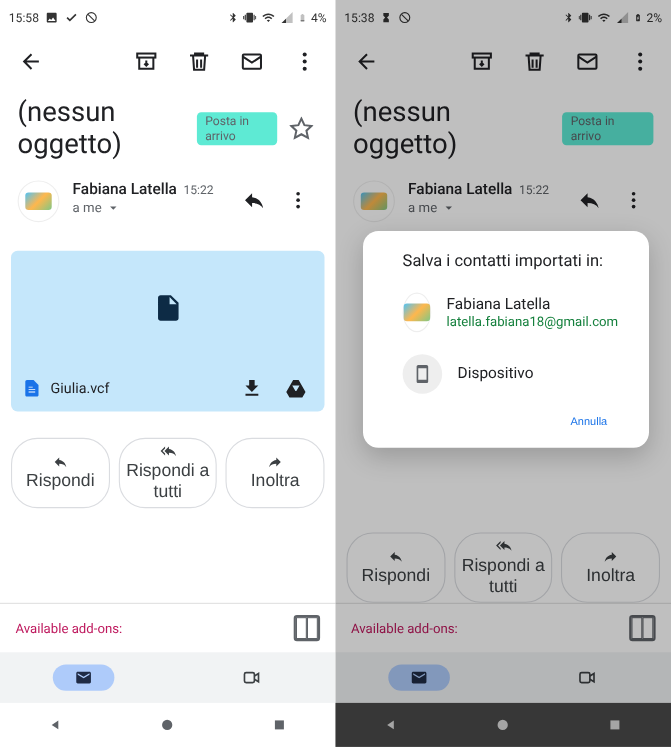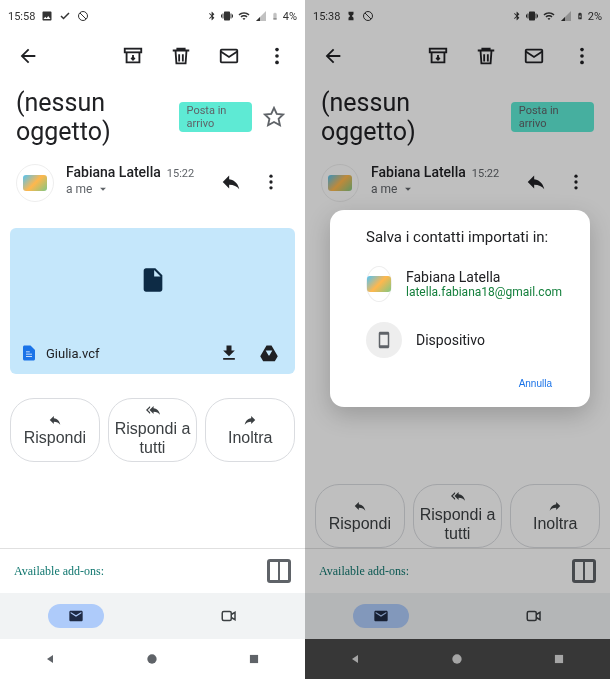--- a/index.html
+++ b/index.html
@@ -36,21 +36,21 @@
   .attachment { margin: 16px 10px 0; background: #c5e7fb; border-radius: 6px; height: 146px; position: relative; display: flex; flex-direction: column; }
   .att-body { flex: 1; display: flex; align-items: center; justify-content: center; }
   .att-footer { height: 42px; display: flex; align-items: center; padding: 0 10px; gap: 8px; }
   .att-fname { font-size: 13px; color: #202124; flex: 1; }
   .att-icon-btn { width: 32px; height: 32px; display: flex; align-items: center; justify-content: center; border: none; background: none; }
   
   .reply-row { display: flex; gap: 8px; padding: 24px 10px 0; }
   .reply-btn { flex: 1; border: 1px solid #dadce0; background: #fff; border-radius: 24px; height: 64px; display: flex; flex-direction: column; align-items: center; justify-content: center; font-size: 16px; color: #3c4043; gap: 2px; }
   
   .addons-row { display: flex; align-items: center; justify-content: space-between; padding: 10px 14px; border-top: 1px solid #e0e0e0; margin-top: auto; }
-  .addons-text { font-size: 12px; color: #0f766e; font-family: Liberation Serif, serif; }
+  .addons-text { font-size: 12px; color: #be185d; }
   .addon-sq { width: 24px; height: 24px; border: 2px solid #5f6368; border-radius: 3px; display: grid; grid-template-columns: 1fr 1fr; }
   .addon-sq div { border: 1px solid #5f6368; }
   
   .bottombar { height: 46px; background: #f1f3f4; display: flex; }
   .bb-item { flex: 1; display: flex; align-items: center; justify-content: center; }
   .bb-pill { background: #aecbfa; border-radius: 16px; padding: 4px 18px; }
   
   .navbar { height: 40px; display: flex; align-items: center; justify-content: space-around; }
   .nav-dim { background: #4a4a4a; }
   .nav-btn { width: 24px; height: 24px; display: flex; align-items: center; justify-content: center; }

